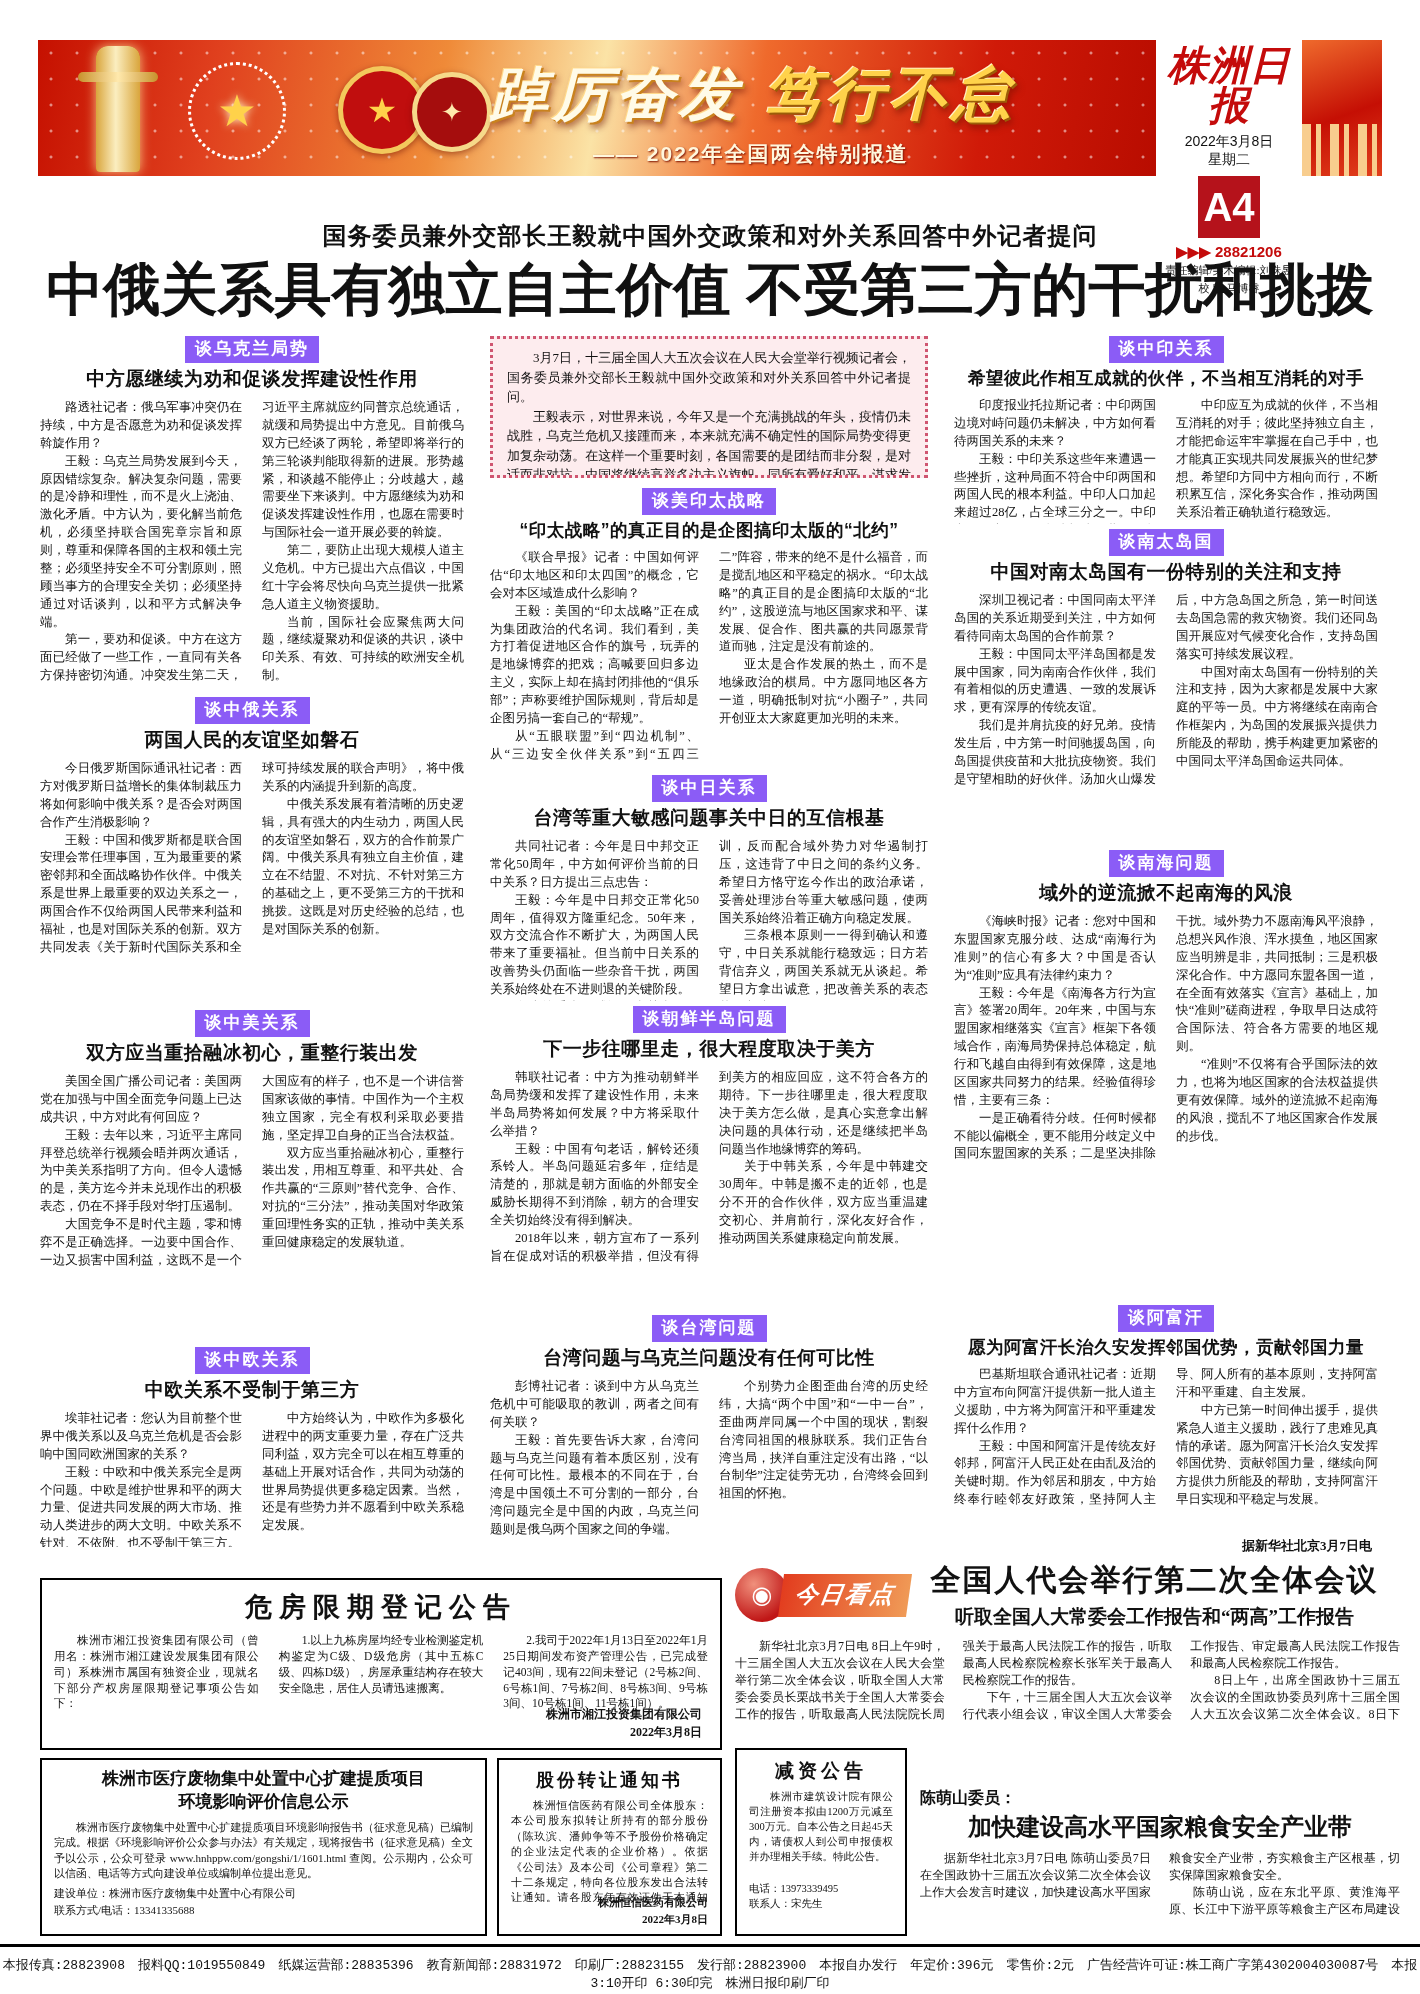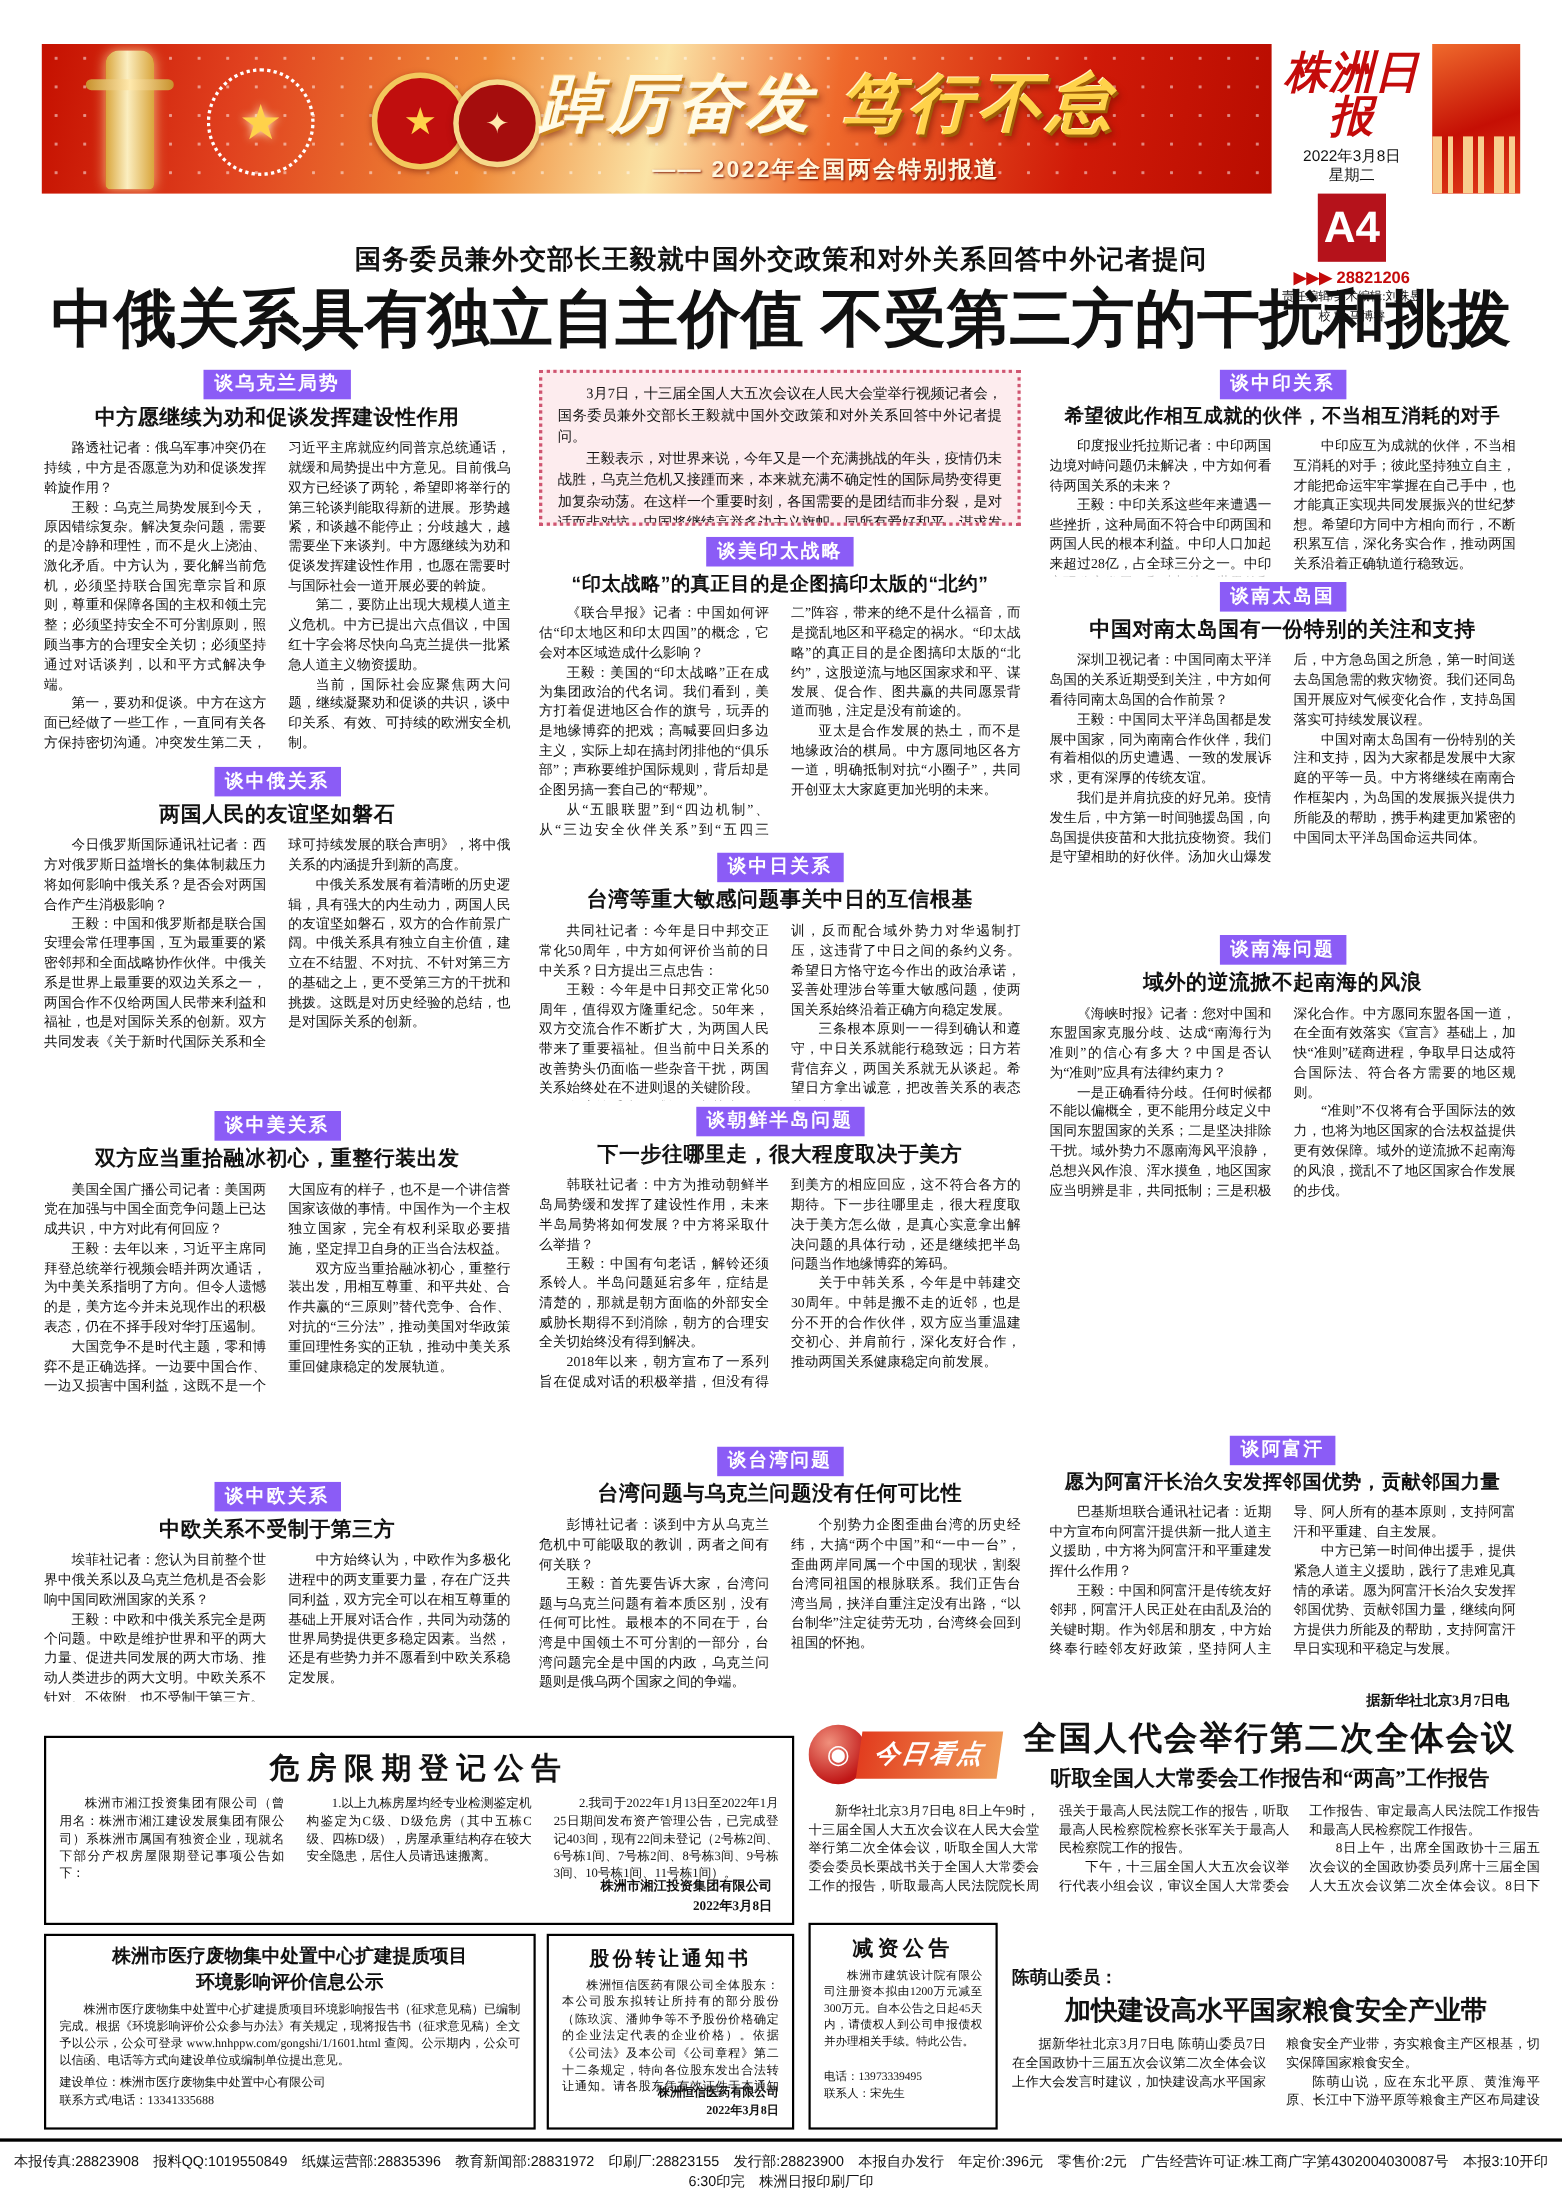--- a/index.html
+++ b/index.html
@@ -108,21 +108,21 @@
   .today-sub{font-size:19px;font-weight:bold;margin:3px 0 0;}
   .today-body{margin-top:8px;column-count:3;column-gap:18px;font-size:12px;line-height:1.42;
     text-align:justify;height:88px;overflow:hidden;}
 
   .chen{position:absolute;left:920px;top:1788px;width:480px;height:148px;overflow:hidden;}
   .chen-kicker{font-size:16px;font-weight:bold;margin:0;}
   .chen-h{font-size:24px;font-weight:900;text-align:center;margin:2px 0 7px;font-family:"Liberation Sans",sans-serif;}
   .chen-body{column-count:2;column-gap:18px;font-size:12px;line-height:1.42;height:84px;overflow:hidden;text-align:justify;}
 
   .footer{position:absolute;left:0;top:1944px;width:1420px;border-top:3px solid #000;padding-top:9px;
-    text-align:center;font-size:13px;font-family:Liberation Sans, sans-serif;}
+    text-align:center;font-size:13px;font-family:Liberation Mono, monospace;}
 </style>
 </head>
 <body>
 
 <div class="page">
 
   <div class="banner">
     <div class="huabiao"></div>
     <div class="starring">★</div>
     <div class="emblem e1">★</div>
@@ -259,20 +259,21 @@
             <p class="para">王毅：中国同太平洋岛国都是发展中国家，同为南南合作伙伴，我们有着相似的历史遭遇、一致的发展诉求，更有深厚的传统友谊。</p>
             <p class="para">我们是并肩抗疫的好兄弟。疫情发生后，中方第一时间驰援岛国，向岛国提供疫苗和大批抗疫物资。我们是守望相助的好伙伴。汤加火山爆发后，中方急岛国之所急，第一时间送去岛国急需的救灾物资。我们还同岛国开展应对气候变化合作，支持岛国落实可持续发展议程。</p>
             <p class="para">中国对南太岛国有一份特别的关注和支持，因为大家都是发展中大家庭的平等一员。中方将继续在南南合作框架内，为岛国的发展振兴提供力所能及的帮助，携手构建更加紧密的中国同太平洋岛国命运共同体。</p>
           </div>
       </section>
       <section class="art" style="height:450px">
         <div class="tagrow"><span class="tag">谈南海问题</span></div>
         <h3 class="art-h">域外的逆流掀不起南海的风浪</h3>
         <div class="art-body">
             <p class="para">《海峡时报》记者：您对中国和东盟国家克服分歧、达成“南海行为准则”的信心有多大？中国是否认为“准则”应具有法律约束力？</p>
+            <p class="para">王毅：今年是《南海各方行为宣言》签署20周年。20年来，中国与东盟国家相继落实《宣言》框架下各领域合作，南海局势保持总体稳定，航行和飞越自由得到有效保障，这是地区国家共同努力的结果。经验值得珍惜，主要有三条：</p>
             <p class="para">一是正确看待分歧。任何时候都不能以偏概全，更不能用分歧定义中国同东盟国家的关系；二是坚决排除干扰。域外势力不愿南海风平浪静，总想兴风作浪、浑水摸鱼，地区国家应当明辨是非，共同抵制；三是积极深化合作。中方愿同东盟各国一道，在全面有效落实《宣言》基础上，加快“准则”磋商进程，争取早日达成符合国际法、符合各方需要的地区规则。</p>
             <p class="para">“准则”不仅将有合乎国际法的效力，也将为地区国家的合法权益提供更有效保障。域外的逆流掀不起南海的风浪，搅乱不了地区国家合作发展的步伐。</p>
           </div>
       </section>
       <section class="art" style="height:250px">
         <div class="tagrow"><span class="tag">谈阿富汗</span></div>
         <h3 class="art-h" style="font-size:17.5px">愿为阿富汗长治久安发挥邻国优势，贡献邻国力量</h3>
         <div class="art-body">
             <p class="para">巴基斯坦联合通讯社记者：近期中方宣布向阿富汗提供新一批人道主义援助，中方将为阿富汗和平重建发挥什么作用？</p>
             <p class="para">王毅：中国和阿富汗是传统友好邻邦，阿富汗人民正处在由乱及治的关键时期。作为邻居和朋友，中方始终奉行睦邻友好政策，坚持阿人主导、阿人所有的基本原则，支持阿富汗和平重建、自主发展。</p>

